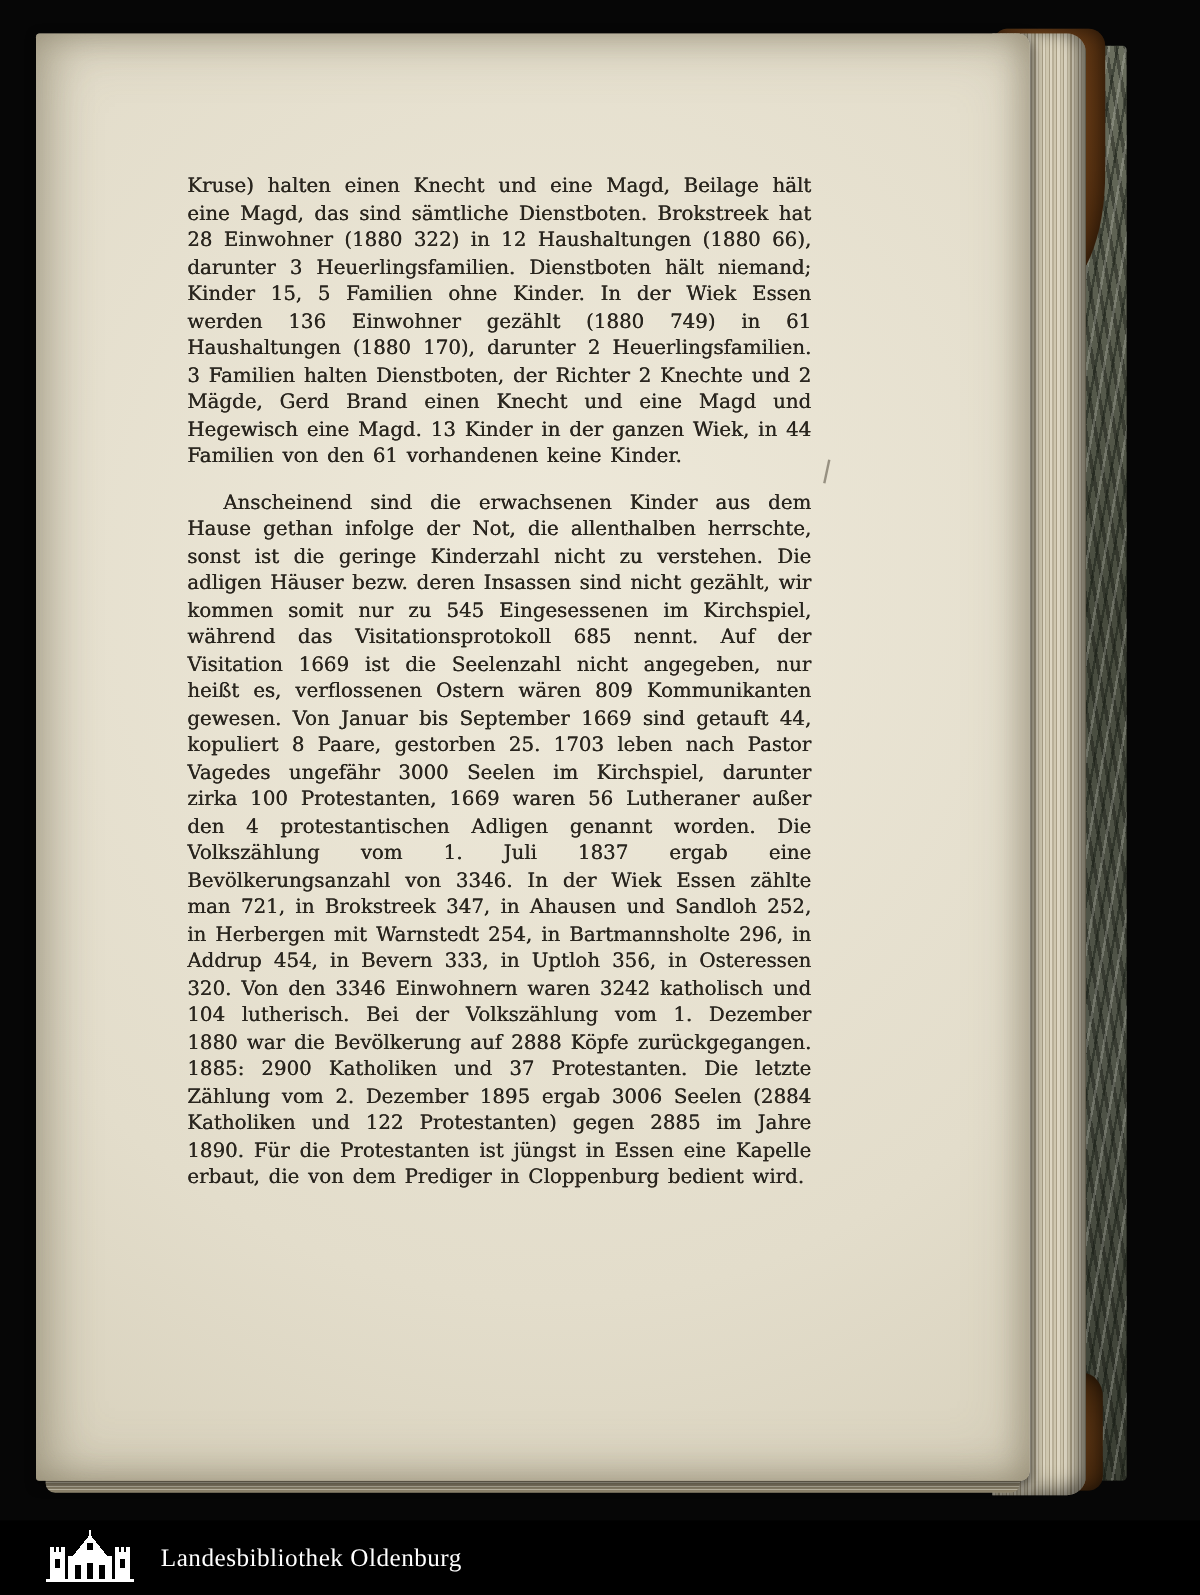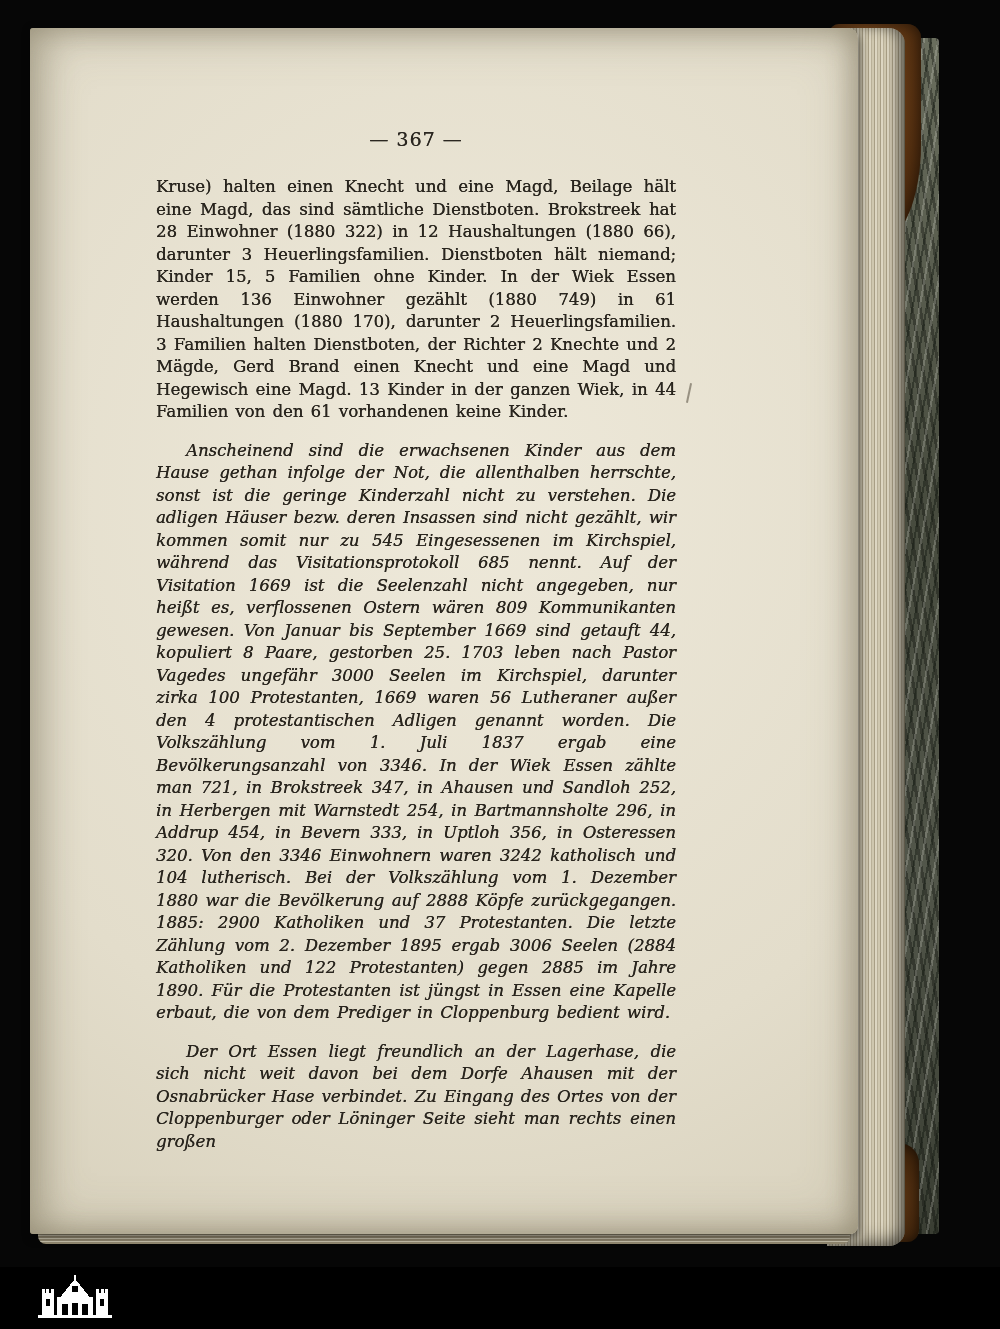--- a/index.html
+++ b/index.html
@@ -52,21 +52,21 @@
   }
   .text-block{position:absolute;left:110px;top:100px;width:552px;color:#29251e;}
   .page-head{
     text-align:center;font-size:19px;letter-spacing:1px;color:#2b2721;
     margin:0 0 26px 0;text-shadow:.2px 0 0 currentColor;
   }
   .body-text p{
     margin:16px;text-align:justify;font-size:16.5px;line-height:22.5px;
     color:#29251e;word-spacing:2px;text-shadow:.25px 0 0 currentColor;
   }
-  .indent{text-indent:30px;font-style:italic;}
+  .indent{text-indent:30px;}
   .margin-mark{
     position:absolute;left:658px;top:355px;width:2px;height:20px;
     background:rgba(70,62,48,.5);transform:rotate(12deg);
   }
   
   .footer{
     position:absolute;left:0;top:1267px;width:1000px;height:62px;
     background:#000;display:flex;align-items:center;
   }
   .logo{margin-left:36px;width:78px;height:46px;display:block;}
@@ -83,25 +83,23 @@
   <div class="book">
     <div class="marble"></div>
     <div class="leather-top"></div>
     <div class="leather-bottom"></div>
     <div class="page-stack"></div>
     <div class="bottom-edges"></div>
 
     <div class="paper">
       <div class="margin-mark"></div>
       <div class="text-block">
-        <div class="page-head">— 367 —</div>
         <div class="body-text">
           <p>Kruse) halten einen Knecht und eine Magd, Beilage hält eine Magd, das sind sämtliche Dienstboten. Brokstreek hat 28 Einwohner (1880 322) in 12 Haushaltungen (1880 66), darunter 3 Heuerlingsfamilien. Dienstboten hält niemand; Kinder 15, 5 Familien ohne Kinder. In der Wiek Essen werden 136 Einwohner gezählt (1880 749) in 61 Haushaltungen (1880 170), darunter 2 Heuerlingsfamilien. 3 Familien halten Dienstboten, der Richter 2 Knechte und 2 Mägde, Gerd Brand einen Knecht und eine Magd und Hegewisch eine Magd. 13 Kinder in der ganzen Wiek, in 44 Familien von den 61 vorhandenen keine Kinder.</p>
           <p class="indent">Anscheinend sind die erwachsenen Kinder aus dem Hause gethan infolge der Not, die allenthalben herrschte, sonst ist die geringe Kinderzahl nicht zu verstehen. Die adligen Häuser bezw. deren Insassen sind nicht gezählt, wir kommen somit nur zu 545 Eingesessenen im Kirchspiel, während das Visitationsprotokoll 685 nennt. Auf der Visitation 1669 ist die Seelenzahl nicht angegeben, nur heißt es, verflossenen Ostern wären 809 Kommunikanten gewesen. Von Januar bis September 1669 sind getauft 44, kopuliert 8 Paare, gestorben 25. 1703 leben nach Pastor Vagedes ungefähr 3000 Seelen im Kirchspiel, darunter zirka 100 Protestanten, 1669 waren 56 Lutheraner außer den 4 protestantischen Adligen genannt worden. Die Volkszählung vom 1. Juli 1837 ergab eine Bevölkerungsanzahl von 3346. In der Wiek Essen zählte man 721, in Brokstreek 347, in Ahausen und Sandloh 252, in Herbergen mit Warnstedt 254, in Bartmannsholte 296, in Addrup 454, in Bevern 333, in Uptloh 356, in Osteressen 320. Von den 3346 Einwohnern waren 3242 katholisch und 104 lutherisch. Bei der Volkszählung vom 1. Dezember 1880 war die Bevölkerung auf 2888 Köpfe zurückgegangen. 1885: 2900 Katholiken und 37 Protestanten. Die letzte Zählung vom 2. Dezember 1895 ergab 3006 Seelen (2884 Katholiken und 122 Protestanten) gegen 2885 im Jahre 1890. Für die Protestanten ist jüngst in Essen eine Kapelle erbaut, die von dem Prediger in Cloppenburg bedient wird.</p>
-          <p class="indent">Der Ort Essen liegt freundlich an der Lagerhase, die sich nicht weit davon bei dem Dorfe Ahausen mit der Osnabrücker Hase verbindet. Zu Eingang des Ortes von der Cloppenburger oder Löninger Seite sieht man rechts einen großen</p>
         </div>
       </div>
     </div>
   </div>
 
   <div class="footer">
     <span>
       <svg class="logo" viewBox="0 0 84 50" shape-rendering="crispEdges" aria-hidden="true">
         <g fill="#ffffff">
 
@@ -126,15 +124,16 @@
 
           <rect x="28" y="32" width="6" height="12"></rect>
           <rect x="39" y="30" width="6" height="14"></rect>
           <rect x="50" y="32" width="6" height="12"></rect>
           <rect x="10" y="26" width="5" height="8"></rect>
           <rect x="69" y="26" width="5" height="8"></rect>
           <rect x="39" y="12" width="6" height="6"></rect>
         </g>
       </svg>
     </span>
+    <span class="lib-name">Landesbibliothek Oldenburg</span>
   </div>
 
 </div>
 
 </body></html>

